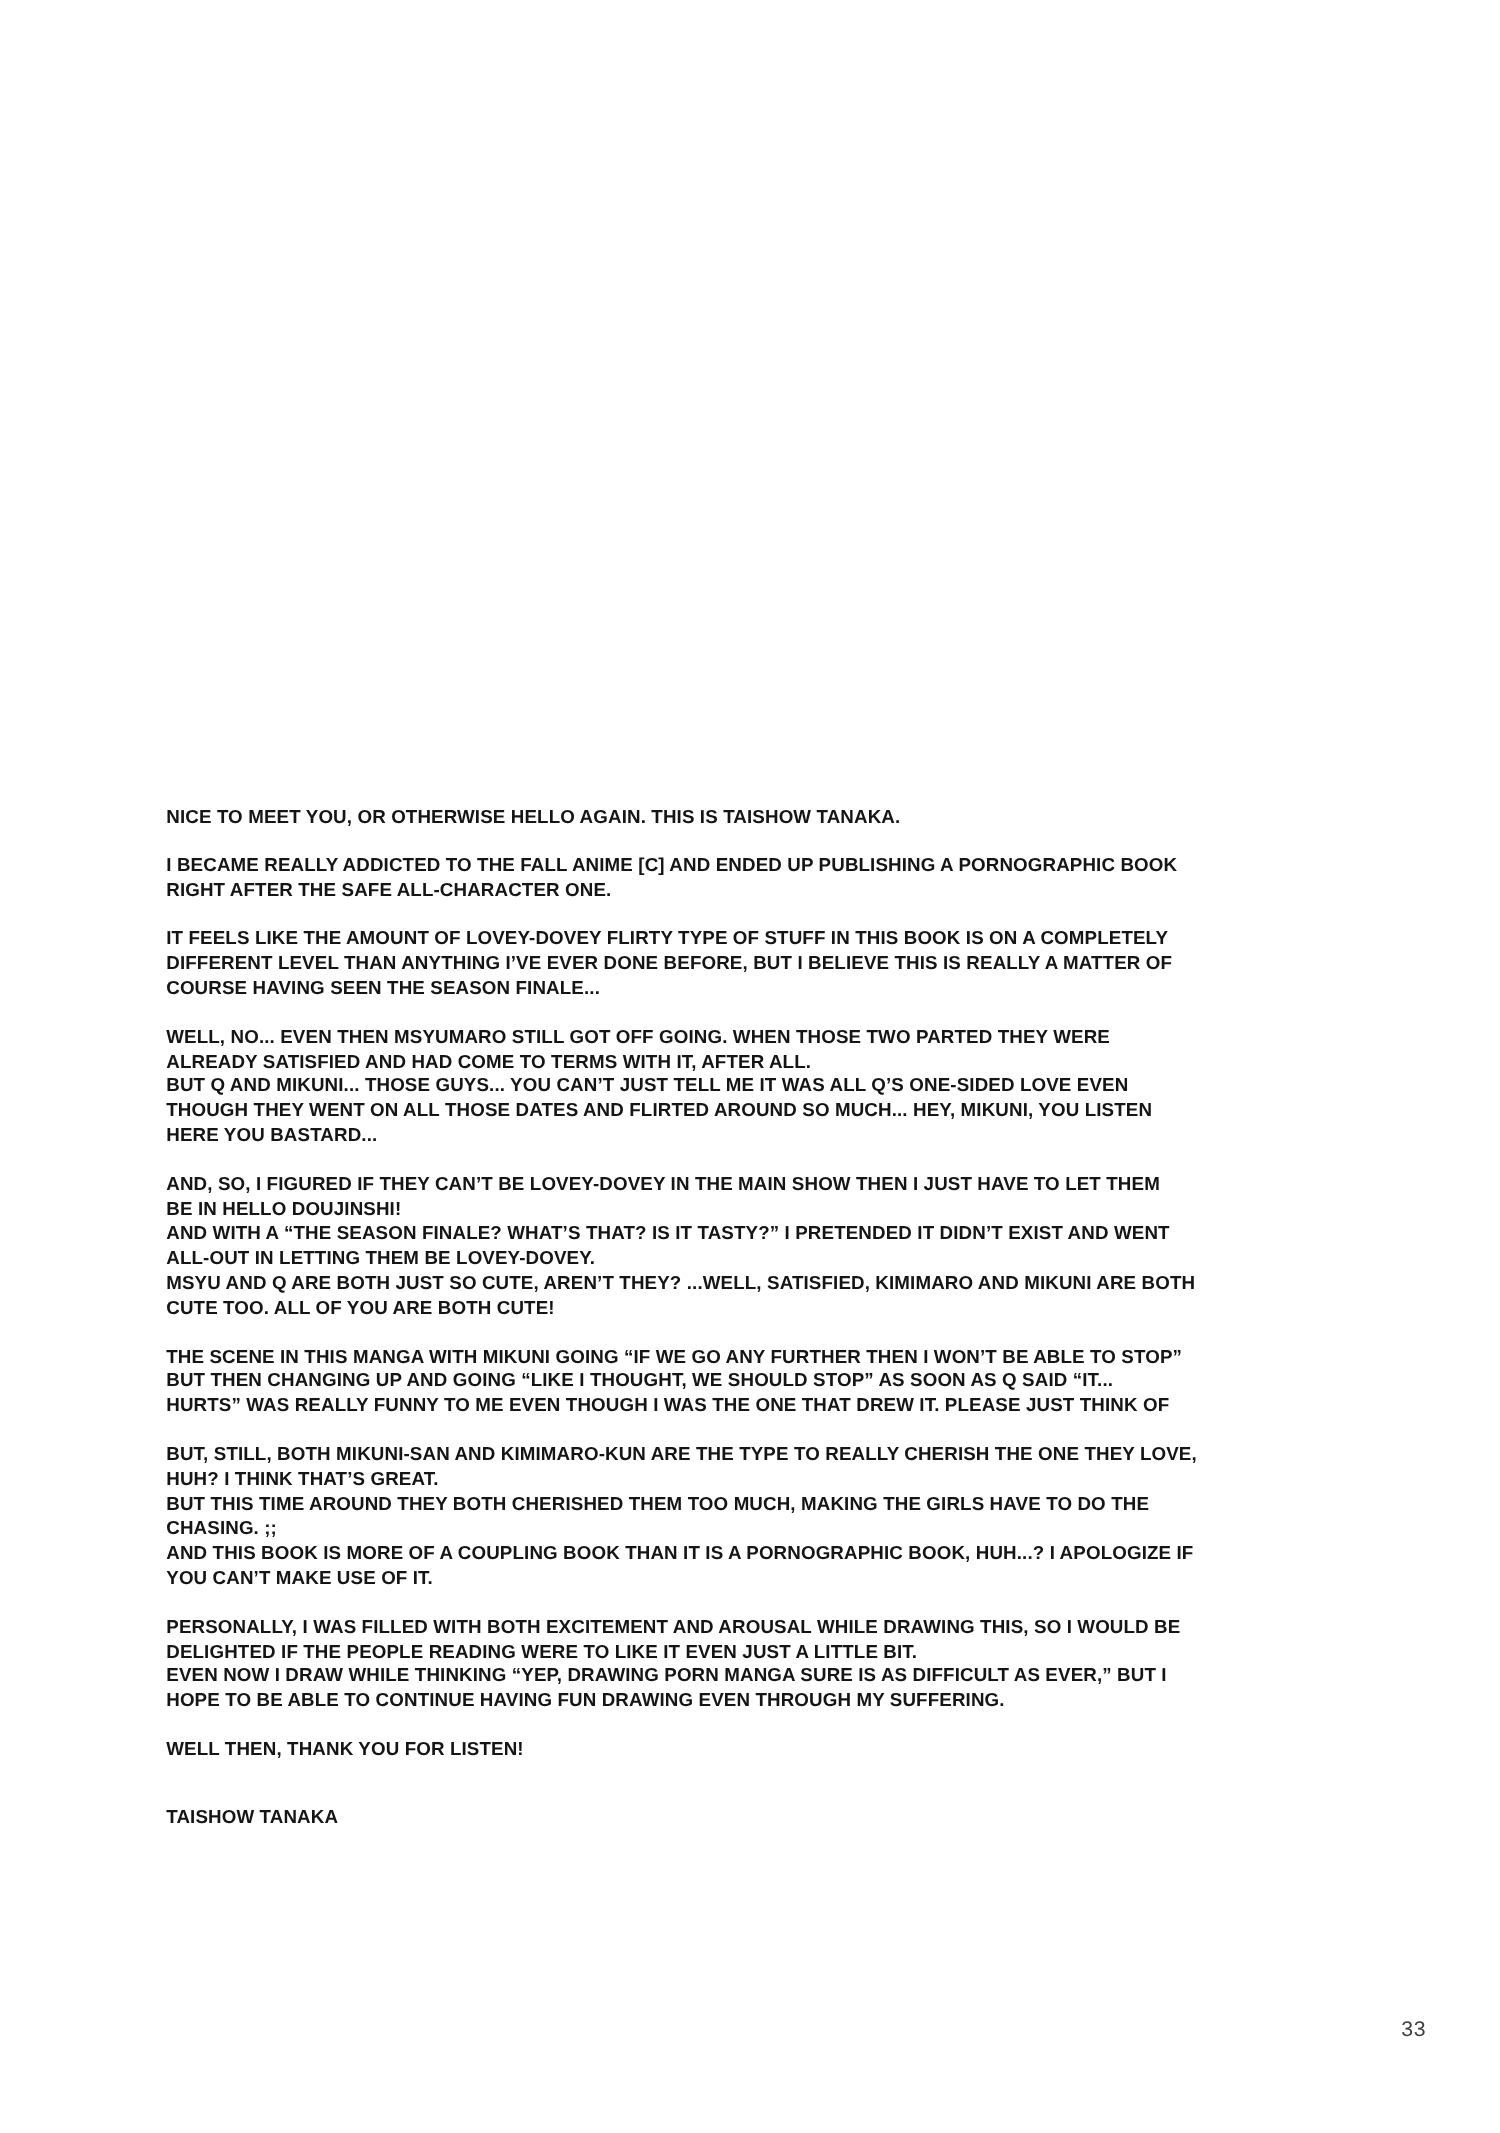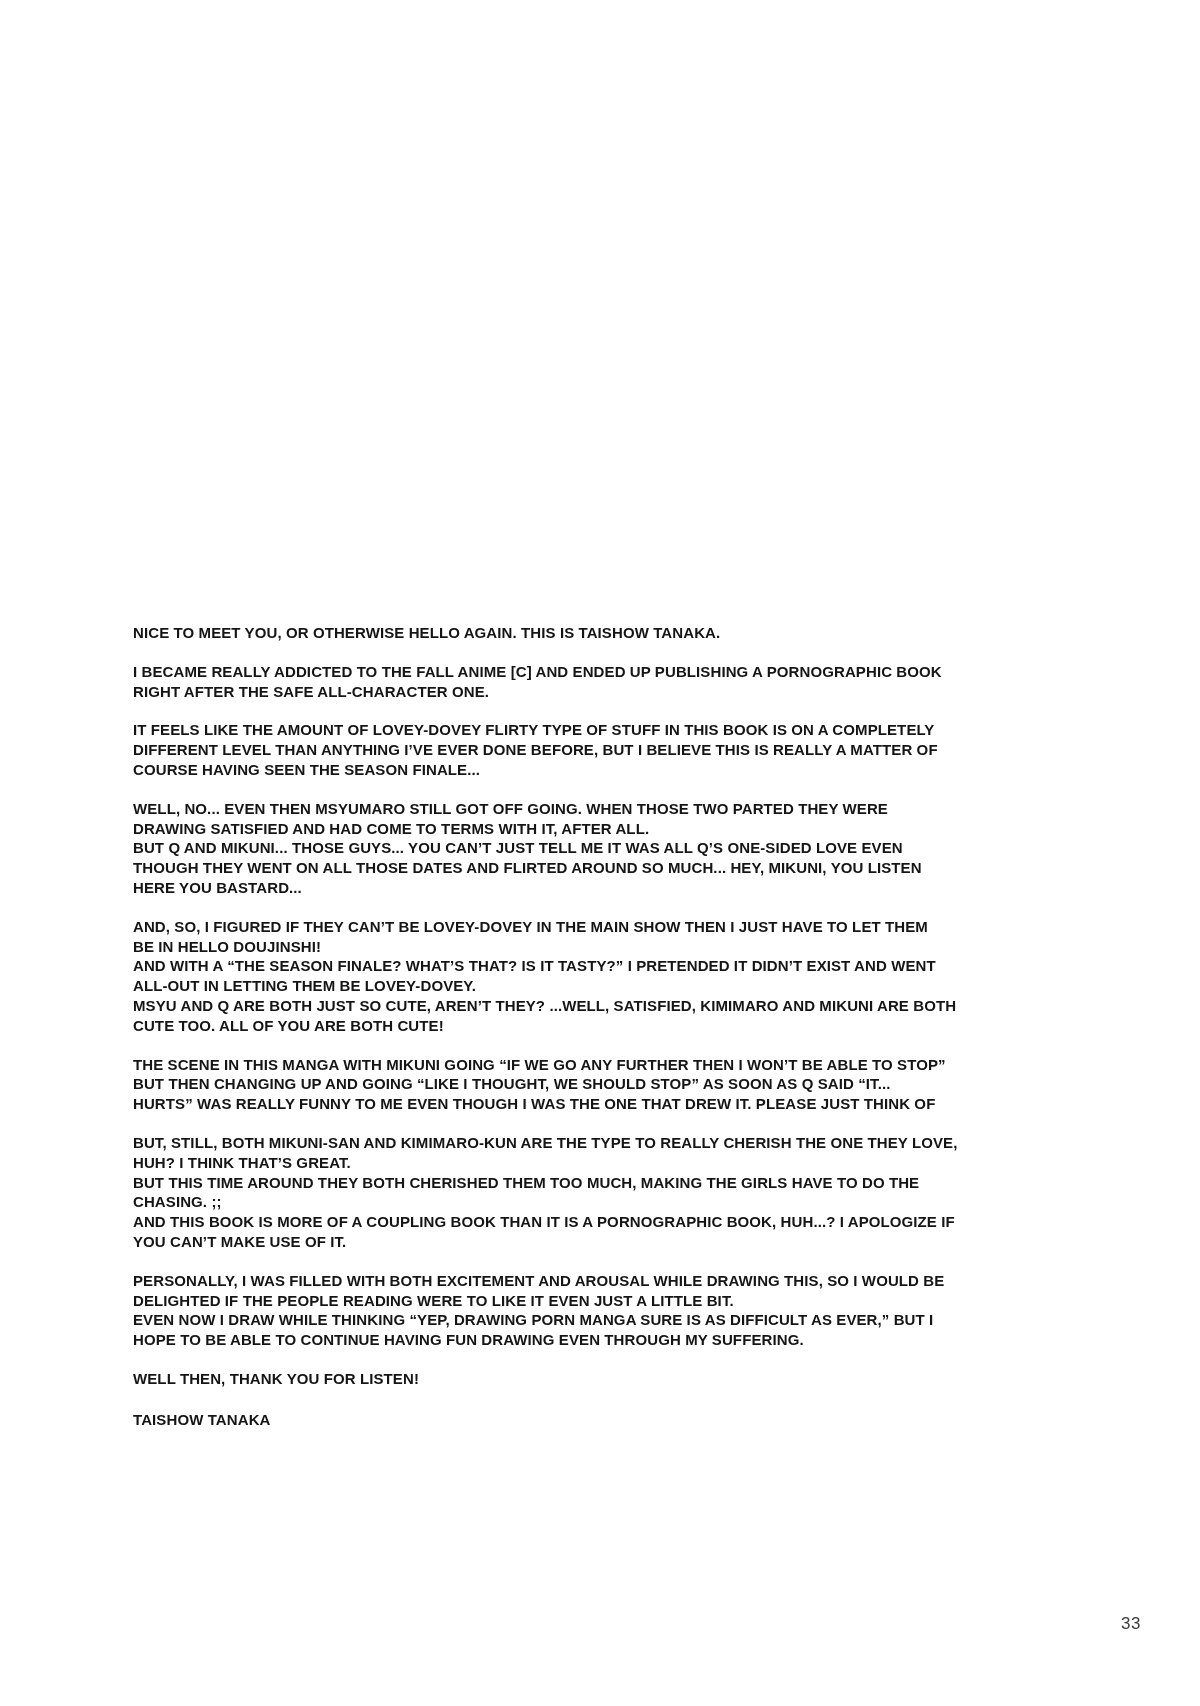--- a/index.html
+++ b/index.html
@@ -15,36 +15,36 @@
     font-family: "Liberation Sans", "DejaVu Sans", sans-serif;
   }
   .page {
     position: absolute;
     inset: 0;
     background: #ffffff;
   }
   .afterword-block {
     position: absolute;
     left: 133px;
-    top: 623px;
+    top: 644px;
     width: 960px;
     color: #151515;
     font-weight: bold;
     font-size: 15px;
     line-height: 19.8px;
     letter-spacing: 0.1px;
   }
   .paragraph {
     margin: 0 0 19px 0;
   }
   .line {
     white-space: nowrap;
   }
   .signature {
-    margin-top: 21px;
+    margin-top: 34px;
     white-space: nowrap;
   }
   .page-number {
     position: absolute;
     left: 1121px;
     top: 1566px;
     color: #3d3d3d;
     font-weight: normal;
     font-size: 17px;
     letter-spacing: 0.5px;
@@ -65,21 +65,21 @@
           <div class="line">I BECAME REALLY ADDICTED TO THE FALL ANIME [C] AND ENDED UP PUBLISHING A PORNOGRAPHIC BOOK</div>
           <div class="line">RIGHT AFTER THE SAFE ALL-CHARACTER ONE.</div>
         </div>
         <div class="paragraph">
           <div class="line">IT FEELS LIKE THE AMOUNT OF LOVEY-DOVEY FLIRTY TYPE OF STUFF IN THIS BOOK IS ON A COMPLETELY</div>
           <div class="line">DIFFERENT LEVEL THAN ANYTHING I’VE EVER DONE BEFORE, BUT I BELIEVE THIS IS REALLY A MATTER OF</div>
           <div class="line">COURSE HAVING SEEN THE SEASON FINALE...</div>
         </div>
         <div class="paragraph">
           <div class="line">WELL, NO... EVEN THEN MSYUMARO STILL GOT OFF GOING. WHEN THOSE TWO PARTED THEY WERE</div>
-          <div class="line">DRAWING SATISFIED AND HAD COME TO TERMS WITH IT, AFTER ALL.</div>
+          <div class="line">ALREADY SATISFIED AND HAD COME TO TERMS WITH IT, AFTER ALL.</div>
           <div class="line">BUT Q AND MIKUNI... THOSE GUYS... YOU CAN’T JUST TELL ME IT WAS ALL Q’S ONE-SIDED LOVE EVEN</div>
           <div class="line">THOUGH THEY WENT ON ALL THOSE DATES AND FLIRTED AROUND SO MUCH... HEY, MIKUNI, YOU LISTEN</div>
           <div class="line">HERE YOU BASTARD...</div>
         </div>
         <div class="paragraph">
           <div class="line">AND, SO, I FIGURED IF THEY CAN’T BE LOVEY-DOVEY IN THE MAIN SHOW THEN I JUST HAVE TO LET THEM</div>
           <div class="line">BE IN HELLO DOUJINSHI!</div>
           <div class="line">AND WITH A “THE SEASON FINALE? WHAT’S THAT? IS IT TASTY?” I PRETENDED IT DIDN’T EXIST AND WENT</div>
           <div class="line">ALL-OUT IN LETTING THEM BE LOVEY-DOVEY.</div>
           <div class="line">MSYU AND Q ARE BOTH JUST SO CUTE, AREN’T THEY? ...WELL, SATISFIED, KIMIMARO AND MIKUNI ARE BOTH</div>

